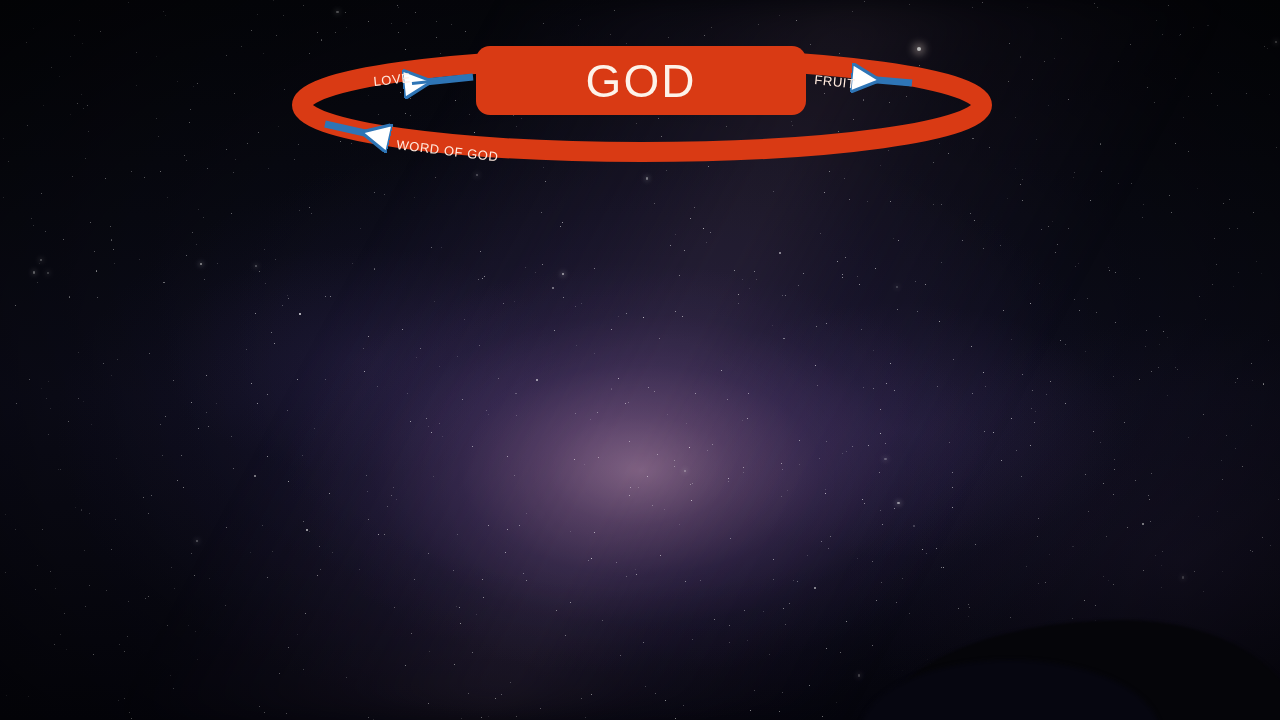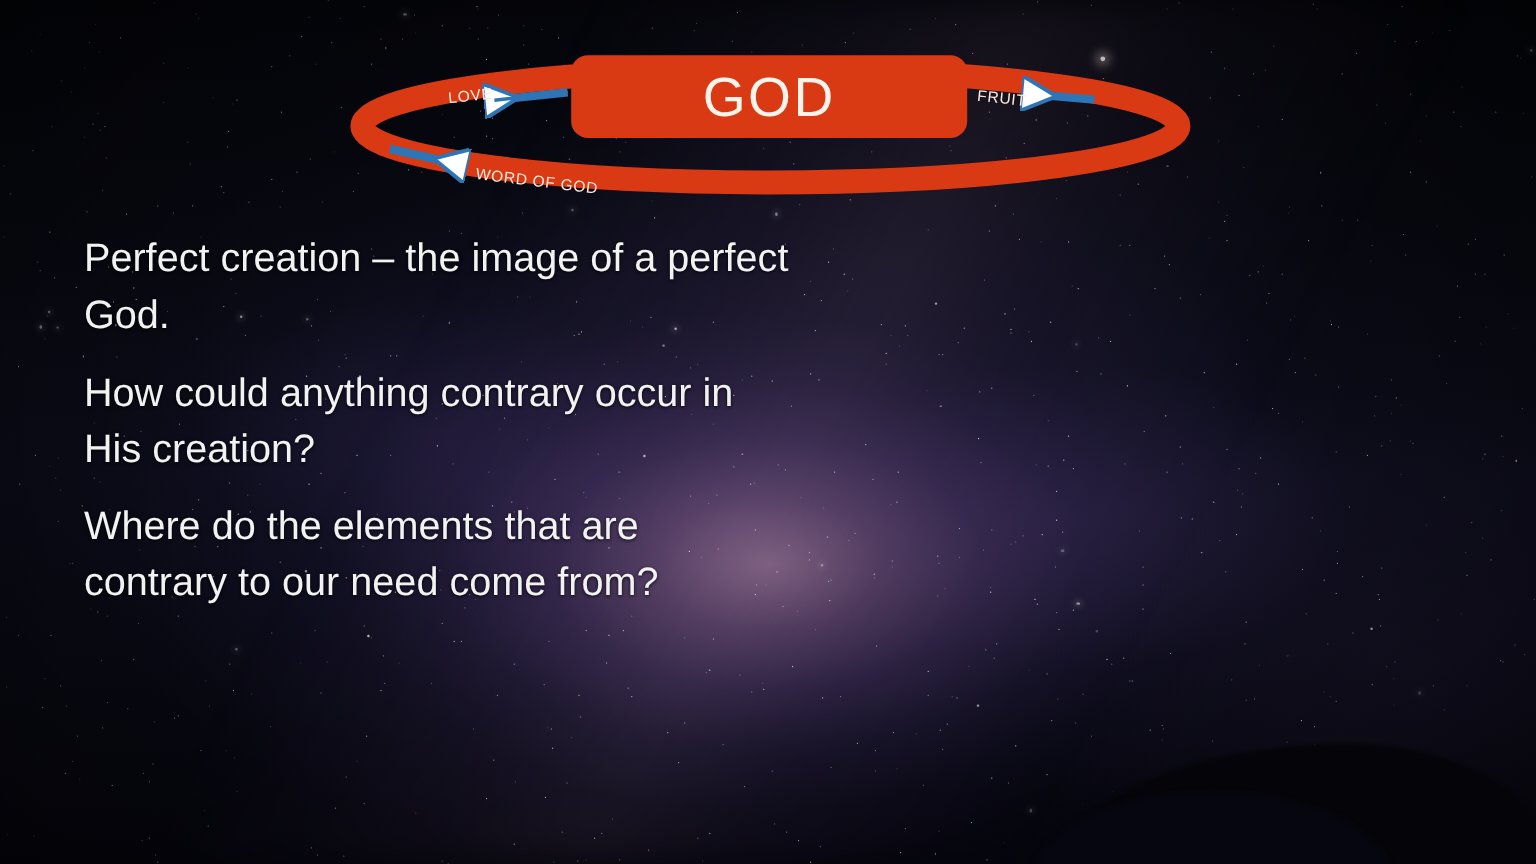--- a/index.html
+++ b/index.html
@@ -1069,22 +1069,14 @@
       </g>
       <text class="ring-label" x="528" y="56" text-anchor="start" transform="rotate(6 528 56)">FRUIT</text>
 
       <g>
         <path d="M 39 96 L 101 110" fill="none" stroke="#2e75b6" stroke-width="7" marker-end="url(#arw-l)"></path>
       </g>
       <text class="ring-label" x="110" y="121" text-anchor="start" transform="rotate(7 110 121)">WORD OF GOD</text>
     </svg>
   </div>
 
-  <div id="body-copy">
-    <p class="para">Perfect creation – the image of a perfect
-God.</p>
-    <p class="para">How could anything contrary occur in
-His creation?</p>
-    <p class="para">Where do the elements that are
-contrary to our need come from?</p>
-  </div>
 
 </div>
 
 </body></html>

